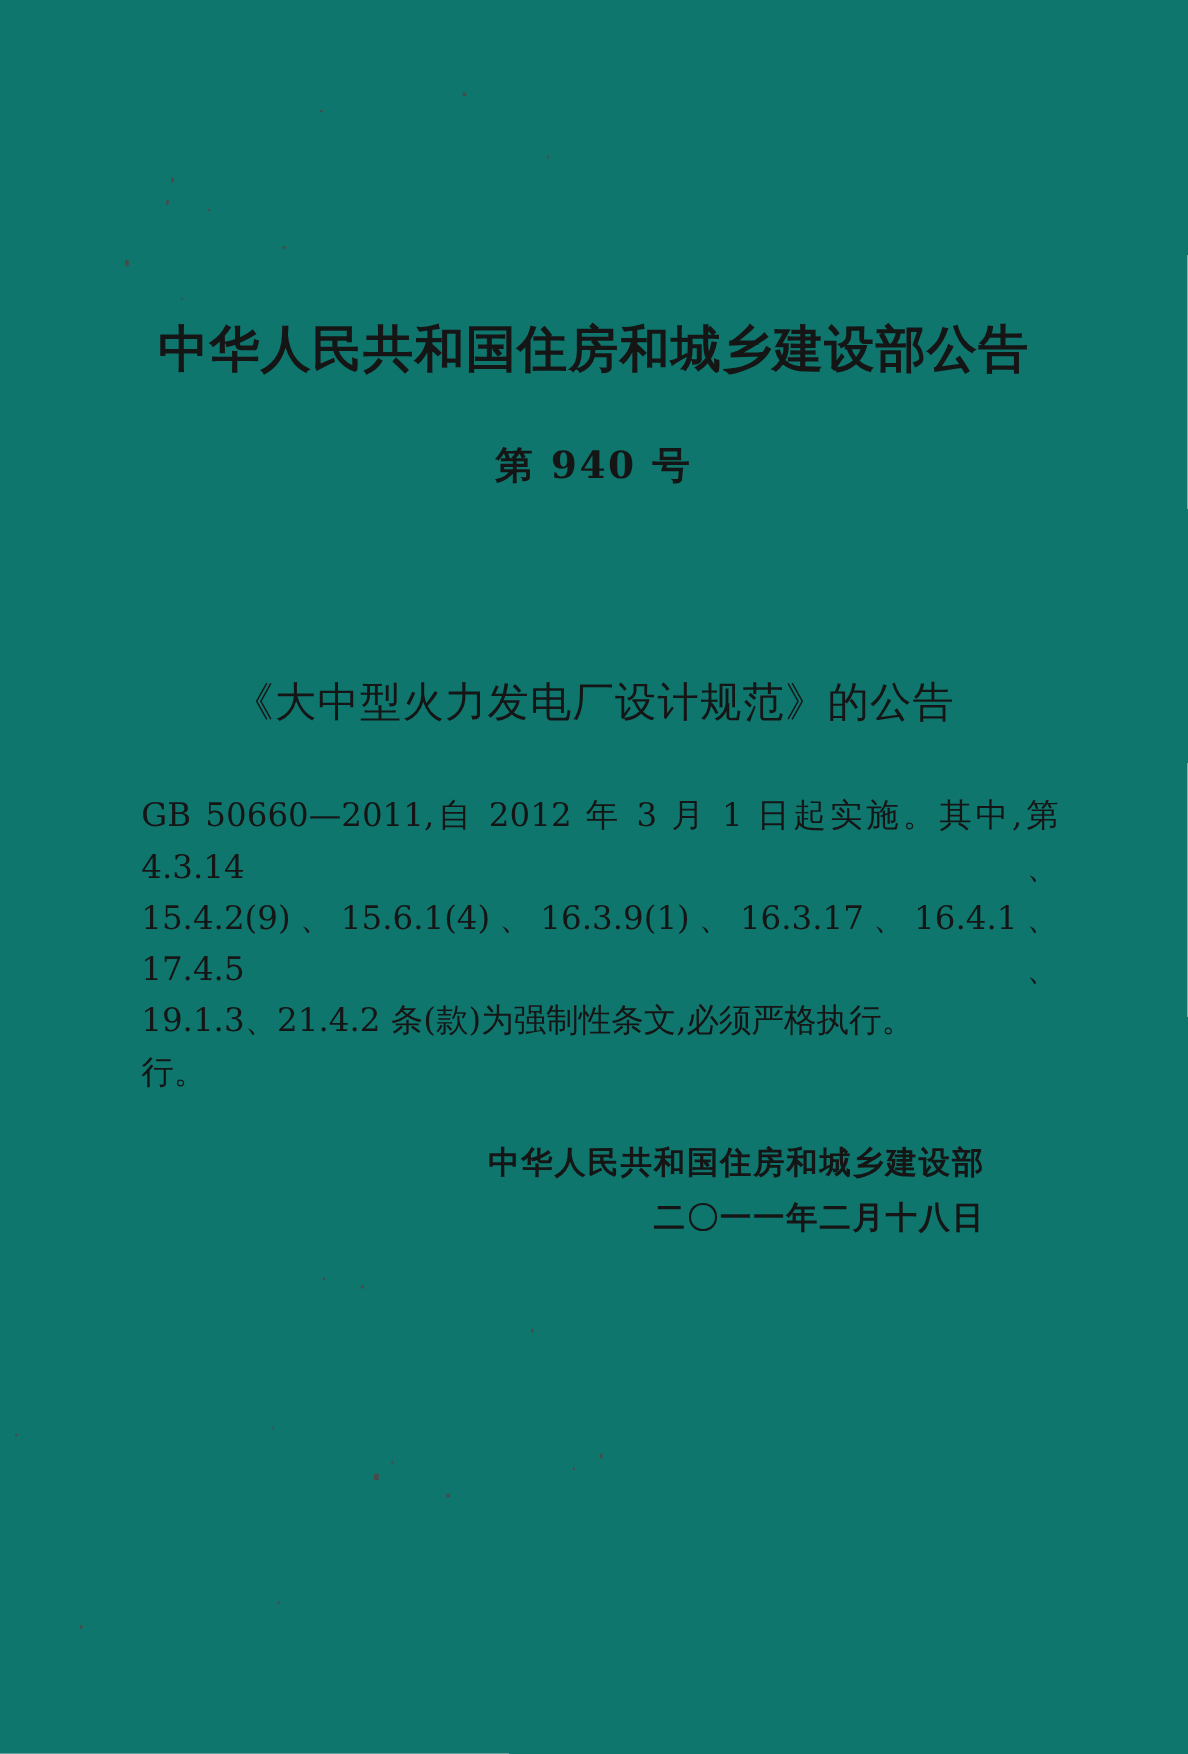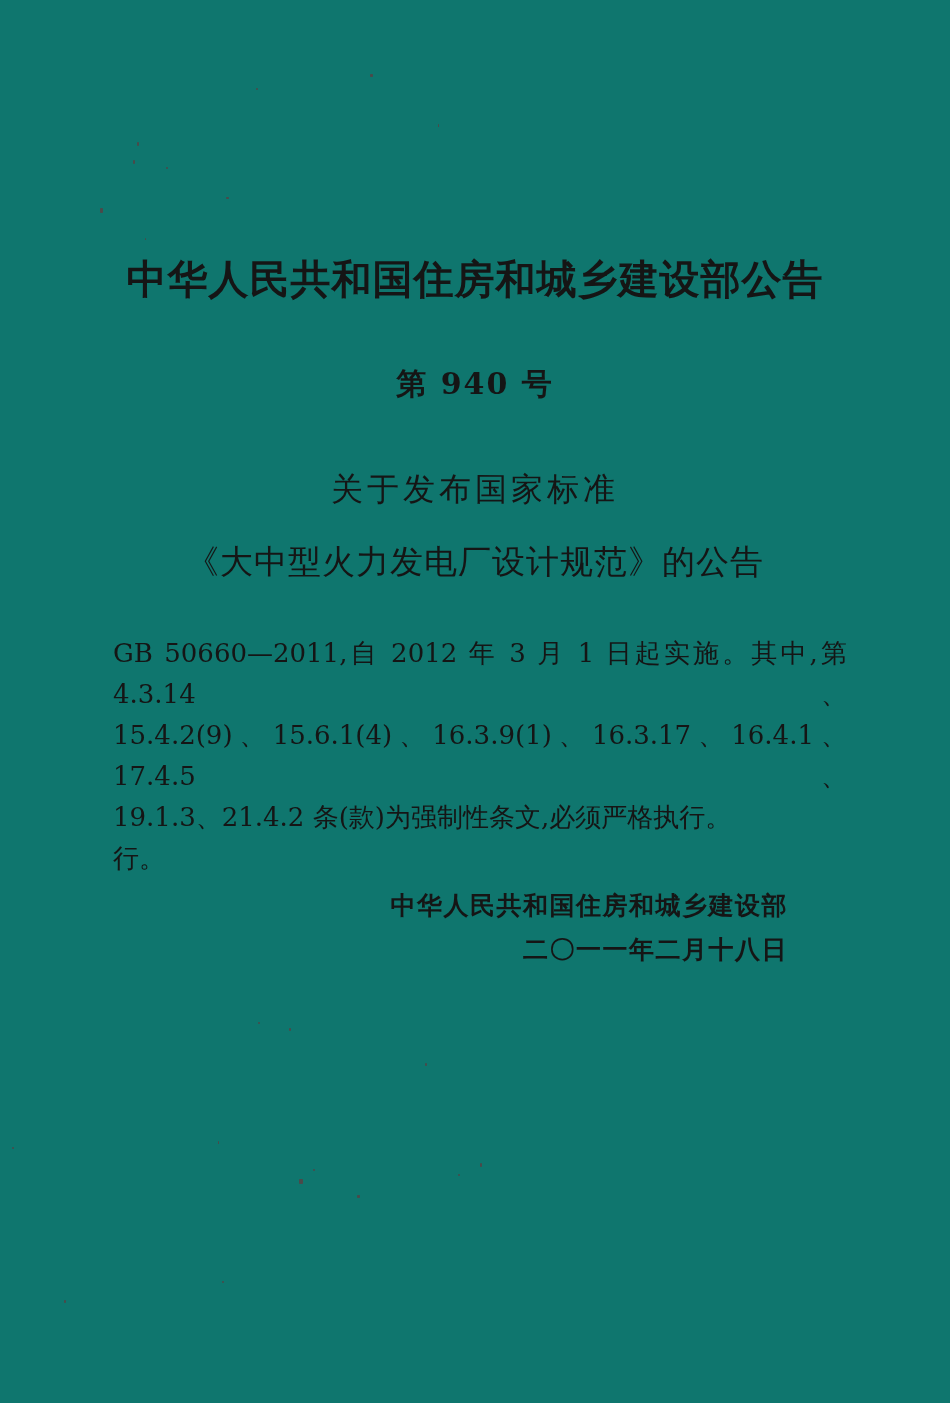--- a/index.html
+++ b/index.html
@@ -32,21 +32,20 @@
   .issue-number {
     position: absolute;
     top: 352px;
     left: 0;
     width: 100%;
     text-align: center;
     font-family: "DejaVu Serif", serif;
     font-weight: bold;
     font-size: 30px;
     letter-spacing: 2px;
-    margin-top: 12px;
   }
   .subtitle-1 {
     position: absolute;
     top: 468px;
     left: 0;
     width: 100%;
     text-align: center;
     font-size: 32px;
     letter-spacing: 4px;
   }
@@ -73,21 +72,21 @@
   .line.full {
     white-space: normal;
     text-align: justify;
     text-align-last: justify;
   }
   .line.indent {
     padding-left: 52px;
   }
   .signature-block {
     position: absolute;
-    top: 884px;
+    top: 908px;
     right: 162px;
     text-align: right;
   }
   .signature-line {
     font-family: "DejaVu Sans", sans-serif;
     font-weight: bold;
     font-size: 25px;
     letter-spacing: 1.5px;
     line-height: 44px;
     white-space: nowrap;
@@ -110,21 +109,20 @@
 </style>
 </head>
 <body>
 
 <div class="page">
 
   <div class="main-title">中华人民共和国住房和城乡建设部公告</div>
 
   <div class="issue-number">第 940 号</div>
 
-  <div class="subtitle-1">关于发布国家标准</div>
 
   <div class="subtitle-2">《大中型火力发电厂设计规范》的公告</div>
 
   <div class="body-block">
     <div class="line full">GB 50660—2011,自 2012 年 3 月 1 日起实施。其中,第4.3.14、</div>
     <div class="line full">15.4.2(9)、15.6.1(4)、16.3.9(1)、16.3.17、16.4.1、17.4.5、</div>
     <div class="line">19.1.3、21.4.2 条(款)为强制性条文,必须严格执行。</div>
     <div class="line">行。</div>
   </div>
 

